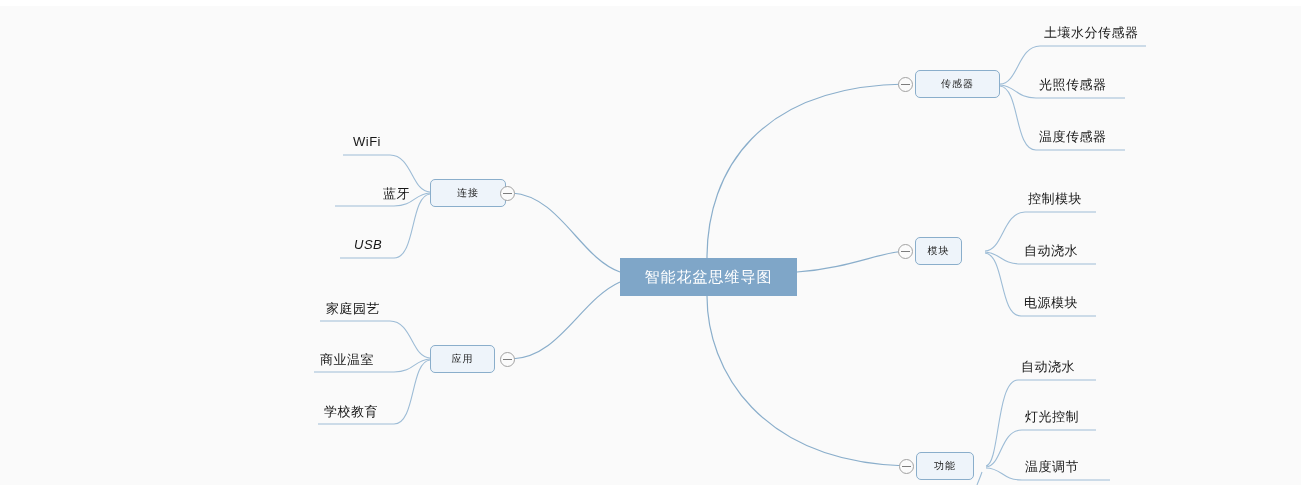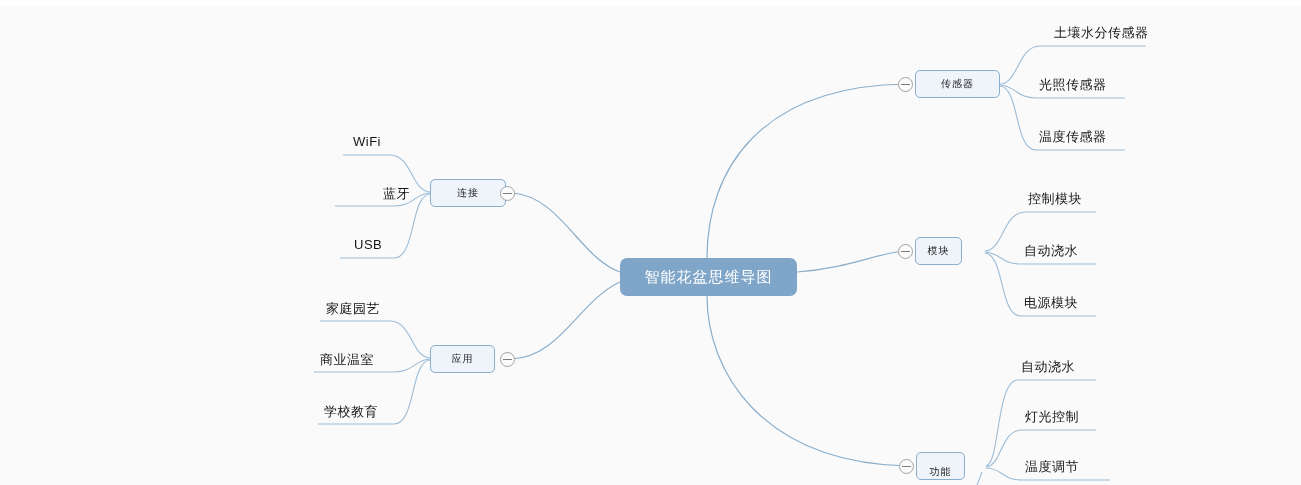--- a/index.html
+++ b/index.html
@@ -52,21 +52,21 @@
     box-sizing: border-box;
     display: flex;
     align-items: center;
     justify-content: center;
     white-space: nowrap;
   }
 
   .node-root {
     background: #7fa6c8;
     color: #ffffff;
-    border-radius: 7px;
+    border-radius: 0;
     font-size: 15px;
     letter-spacing: 1px;
     left: 620px;
     top: 258px;
     width: 177px;
     height: 38px;
   }
 
   .node-branch {
     background: #eef4fa;
@@ -161,50 +161,50 @@
 
   <div class="node node-root">
     <span>智能花盆思维导图</span>
   </div>
 
   <div class="node node-branch" style="left:915px; top:70px; width:85px;">
     <span>传感器</span>
   </div>
   <div class="toggle" style="left:898px; top:77px;"></div>
 
-  <div class="node-leaf" style="left:1044px; top:24px;margin-left:10px;">土壤水分传感器</div>
+  <div class="node-leaf" style="left:1044px; top:24px;">土壤水分传感器</div>
   <div class="node-leaf" style="left:1039px; top:76px;">光照传感器</div>
   <div class="node-leaf" style="left:1039px; top:128px;">温度传感器</div>
 
   <div class="node node-branch" style="left:915px; top:237px; width:47px;">
     <span>模块</span>
   </div>
   <div class="toggle" style="left:898px; top:244px;"></div>
 
   <div class="node-leaf" style="left:1028px; top:190px;">控制模块</div>
   <div class="node-leaf" style="left:1024px; top:242px;">自动浇水</div>
   <div class="node-leaf" style="left:1024px; top:294px;">电源模块</div>
 
-  <div class="node node-branch" style="left:916px; top:452px; width:49px;align-items:flex-end;">
+  <div class="node node-branch" style="left:916px; top:452px; width:58px;">
     <span>功能</span>
   </div>
   <div class="toggle" style="left:899px; top:459px;"></div>
 
   <div class="node-leaf" style="left:1021px; top:358px;">自动浇水</div>
   <div class="node-leaf" style="left:1025px; top:408px;">灯光控制</div>
   <div class="node-leaf" style="left:1025px; top:458px;">温度调节</div>
 
   <div class="node node-branch" style="left:430px; top:179px; width:76px;">
     <span>连接</span>
   </div>
   <div class="toggle" style="left:500px; top:186px;"></div>
 
   <div class="node-leaf" style="left:353px; top:134px;">WiFi</div>
   <div class="node-leaf" style="left:346px; top:185px;margin-left:37px;">蓝牙</div>
-  <div class="node-leaf" style="left:354px; top:237px;">USB</div>
+  <div class="node-leaf" style="left:354px; top:237px;font-style:italic;">USB</div>
 
   <div class="node node-branch" style="left:430px; top:345px; width:65px;">
     <span>应用</span>
   </div>
   <div class="toggle" style="left:500px; top:352px;"></div>
 
   <div class="node-leaf" style="left:326px; top:300px;">家庭园艺</div>
   <div class="node-leaf" style="left:320px; top:351px;">商业温室</div>
   <div class="node-leaf" style="left:324px; top:403px;">学校教育</div>
 

